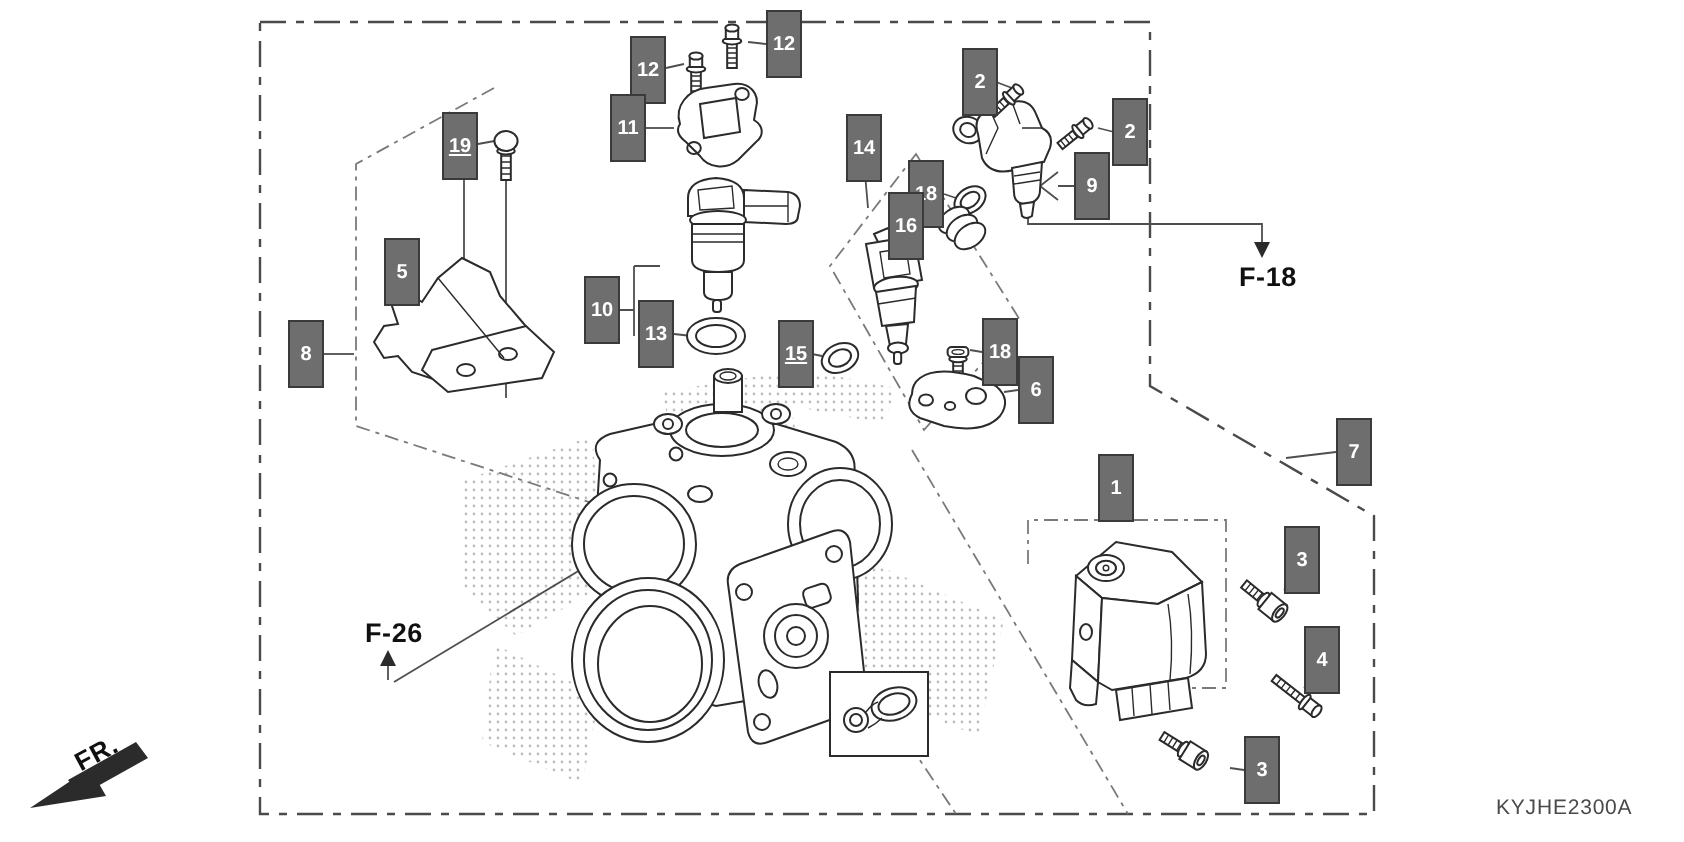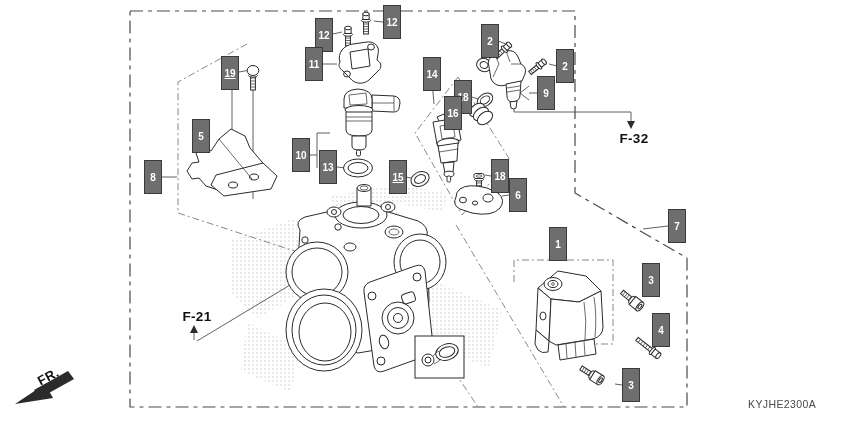--- a/index.html
+++ b/index.html
@@ -384,18 +384,18 @@
     <span>3</span>
   </div>
       <div class="callout" style="left: 661px; top: 330px;">
     <span>4</span>
   </div>
       <div class="callout" style="left: 631px; top: 385px;">
     <span>3</span>
   </div>
     </div>
 
-<div class="ref f21">F-32</div>
-<div class="ref f26">F-21</div>
+<div class="ref f21">F-18</div>
+<div class="ref f26">F-26</div>
 <div class="fr">FR.</div>
 <div class="code">KYJHE2300A</div>
 
 </div>
 
 </body></html>

